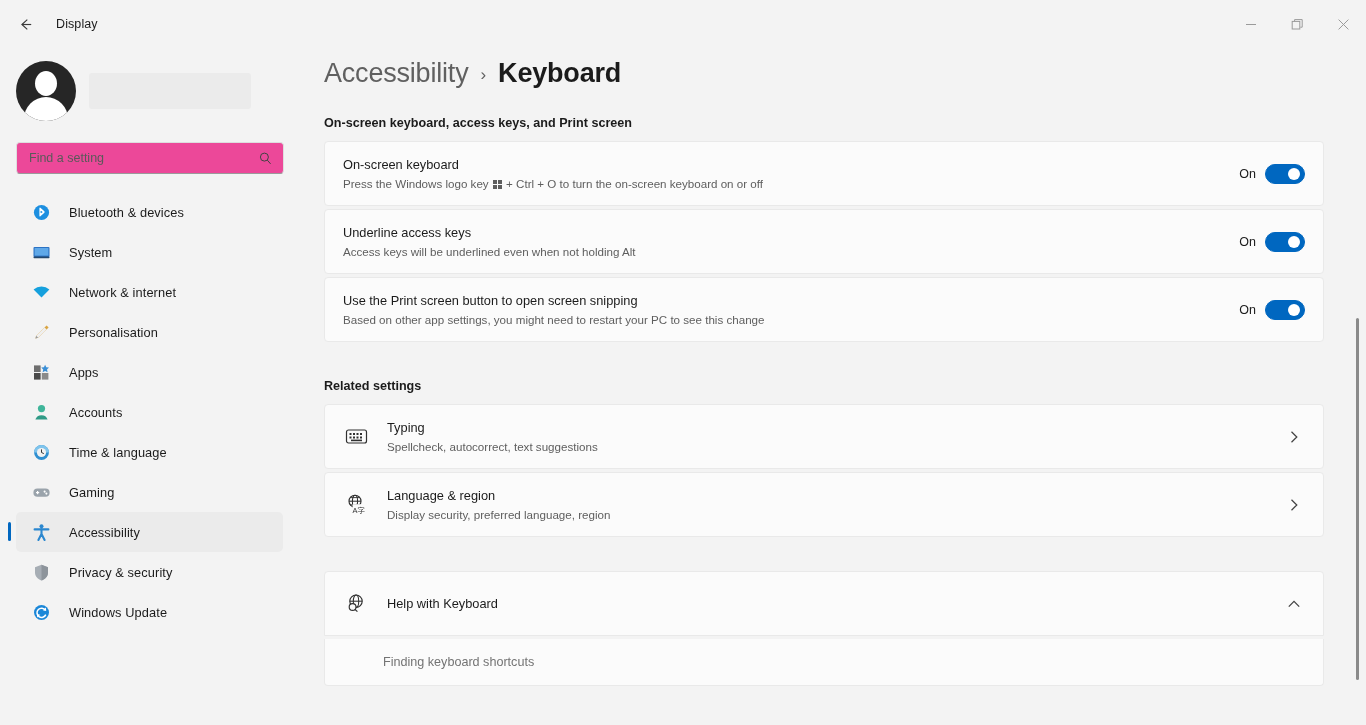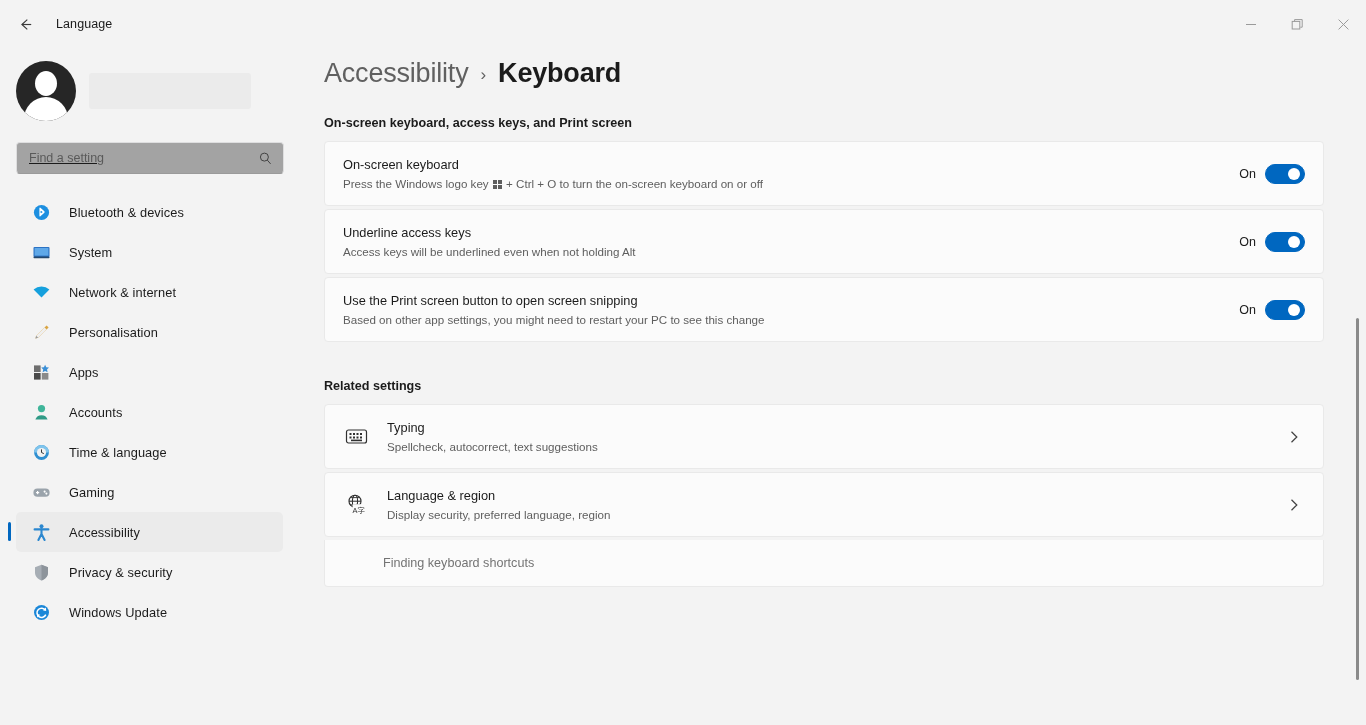--- a/index.html
+++ b/index.html
@@ -51,22 +51,22 @@
     position: absolute; width: 44px; height: 34px; border-radius: 22px 22px 0 0;
     background: #fff; left: 8px; top: 36px;
   }
   .profile-name-blur {
     margin-left: 13px; width: 162px; height: 36px;
     background: #ebebeb; border-radius: 3px;
   }
 
   .searchbox {
     margin: 18px 0 0 16px; width: 268px; height: 32px;
-    background: #a3a3a3; border: 1px solid #dededf; border-bottom-color: #9a9a9a;
-    border-radius: 4px; display: flex; align-items: center; padding: 0 10px 0 12px; text-decoration: underline;
+    background: #ec4899; border: 1px solid #dededf; border-bottom-color: #9a9a9a;
+    border-radius: 4px; display: flex; align-items: center; padding: 0 10px 0 12px;
   }
   .searchbox input {
     flex: 1; border: none; outline: none; background: transparent;
     font-family: "Liberation Sans", sans-serif; font-size: 12.5px; color: #1b1b1b;
   }
   .searchbox input::placeholder { color: #5a5a5a; }
 
   .navlist { margin-top: 18px; }
   .navitem {
     position: relative; height: 40px; margin: 0 33px 0 16px;
@@ -160,21 +160,21 @@
 
 <div class="window">
 
   <div class="titlebar">
     <div class="back-btn">
       <svg width="17" height="17" viewBox="0 0 17 17">
         <path d="M10.3 3.6 L4.9 8.5 L10.3 13.4" fill="none" stroke="#3a3a3a" stroke-width="1.15"></path>
         <line x1="5.1" y1="8.5" x2="14.2" y2="8.5" stroke="#3a3a3a" stroke-width="1.15"></line>
       </svg>
     </div>
-    <div class="title-text">Language</div>
+    <div class="title-text">Display</div>
 
     <div class="wincontrols">
       <div class="wc">
         <svg width="12" height="12" viewBox="0 0 12 12">
           <line x1="1" y1="6.5" x2="11" y2="6.5" stroke="#9a9a9a" stroke-width="1"></line>
         </svg>
       </div>
       <div class="wc">
         <svg width="13" height="13" viewBox="0 0 13 13">
           <rect x="1.2" y="3.4" width="7.6" height="7.6" fill="none" stroke="#9a9a9a" stroke-width="1"></rect>
@@ -431,20 +431,39 @@
         <div class="card-title">Language &amp; region</div>
         <div class="card-desc">Display security, preferred language, region</div>
       </div>
       <span class="chev">
         <svg width="12" height="14" viewBox="0 0 12 14">
           <path d="M3.5 1.8 L8.8 7 L3.5 12.2" fill="none" stroke="#424242" stroke-width="1.25"></path>
         </svg>
       </span>
     </div>
 
+    <div class="card expander" style="margin-top:34px;">
+      <span class="leadicon">
+        <svg width="25" height="25" viewBox="0 0 25 25">
+          <circle cx="12" cy="10.2" r="6.2" fill="none" stroke="#303030" stroke-width="1.15"></circle>
+          <ellipse cx="12" cy="10.2" rx="2.7" ry="6.2" fill="none" stroke="#303030" stroke-width="1.05"></ellipse>
+          <line x1="5.8" y1="10.2" x2="18.2" y2="10.2" stroke="#303030" stroke-width="1.05"></line>
+          <circle cx="8.6" cy="16" r="3.4" fill="#fbfbfb" stroke="#303030" stroke-width="1.15"></circle>
+          <line x1="11" y1="18.4" x2="13.4" y2="20.6" stroke="#303030" stroke-width="1.25"></line>
+        </svg>
+      </span>
+      <div class="card-texts">
+        <div class="card-title">Help with Keyboard</div>
+      </div>
+      <span class="chev">
+        <svg width="14" height="12" viewBox="0 0 14 12">
+          <path d="M1.8 8.6 L7 3.3 L12.2 8.6" fill="none" stroke="#424242" stroke-width="1.25"></path>
+        </svg>
+      </span>
+    </div>
 
     <div class="card sublink">
       <span class="sublink-label">Finding keyboard shortcuts</span>
     </div>
 
   </div>
 
   <div class="scrollbar"></div>
 </div>
 

